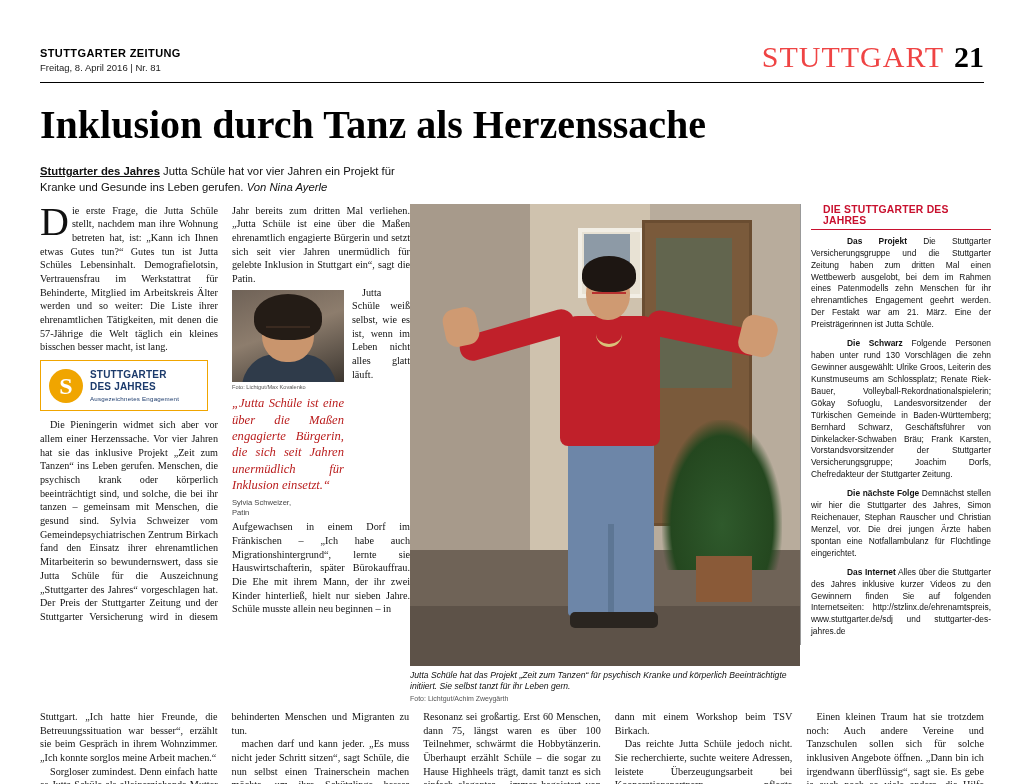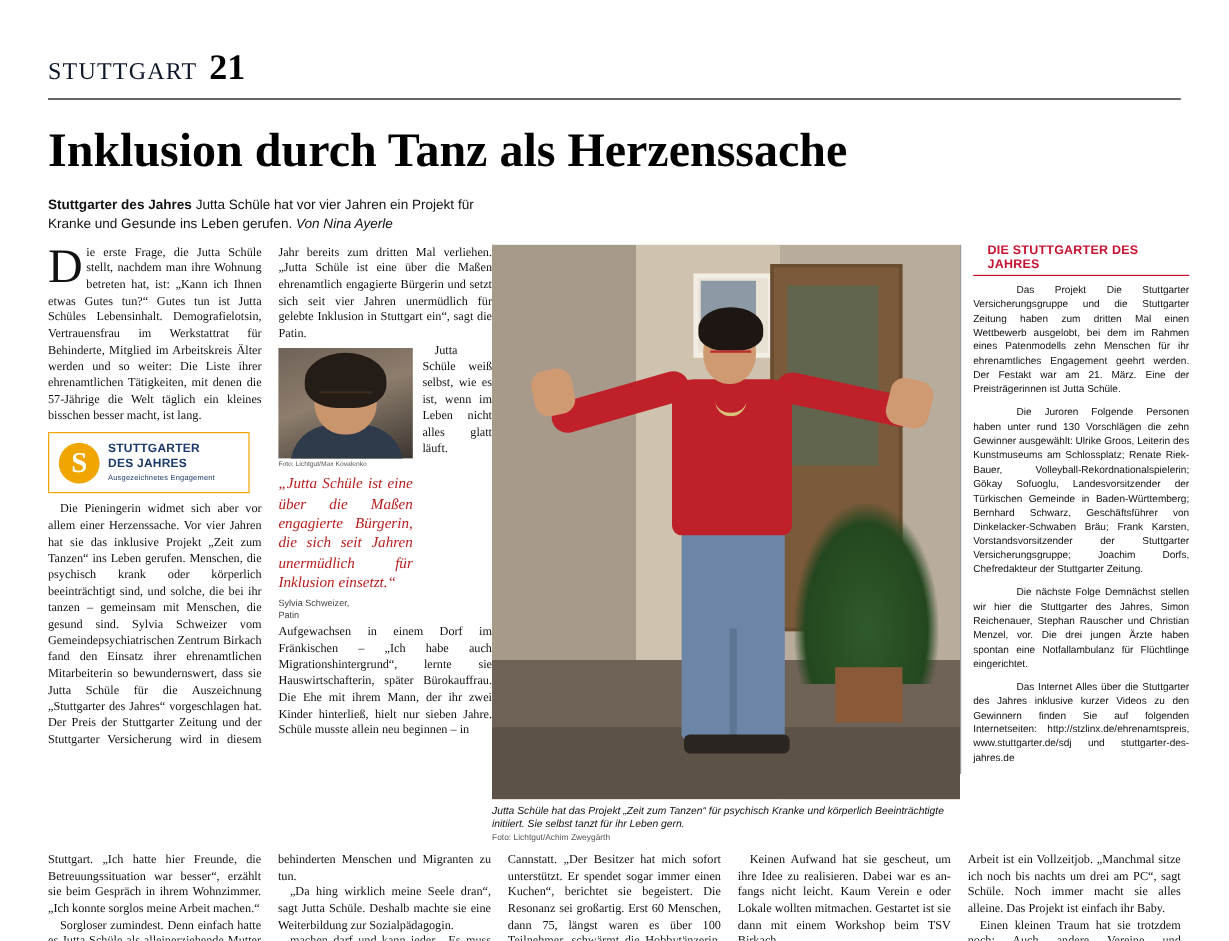--- a/index.html
+++ b/index.html
@@ -46,23 +46,23 @@
     color: #222;
     margin-top: 1px;
   }
   .masthead-right {
     display: flex;
     align-items: baseline;
     gap: 10px;
   }
   .section-name {
     font-family: "Liberation Serif", serif;
-    font-size: 20px;
+    font-size: 30px;
     letter-spacing: 1px;
-    color: #0f172a;
+    color: #ef4444;
   }
   .page-number {
     font-family: "Liberation Serif", serif;
     font-size: 30px;
     font-weight: bold;
     color: #000;
   }
   .rule-top {
     border-top: 1.5px solid #000;
     margin-top: 2px;
@@ -79,21 +79,21 @@
 
   
   .standfirst {
     width: 370px;
     font-family: "Liberation Sans", sans-serif;
     font-size: 11.3px;
     line-height: 1.45;
     color: #111;
     margin-bottom: 8px;
   }
-  .standfirst b { font-weight: bold; }
+  .standfirst b { font-weight: bold; text-decoration: underline; }
   .standfirst i { font-style: italic; }
 
   
   .content {
     display: flex;
     align-items: flex-start;
   }
   .col-left {
     width: 370px;
     flex: 0 0 370px;
@@ -367,41 +367,45 @@
     margin-bottom: 6px;
   }
   .rail-body {
     font-family: "Liberation Sans", sans-serif;
     font-size: 8.4px;
     line-height: 1.42;
     text-align: justify;
     color: #111;
   }
   .rail-body p { margin: 0 0 7px 0; }
-  .rail-body b { font-weight: normal; padding-left: 36px; }
+  .rail-body b { font-weight: bold; padding-left: 36px; }
 
   
   .bottom {
     margin-top: 8px;
     column-count: 5;
     column-gap: 14px;
     font-size: 10.2px;
     line-height: 1.34;
     text-align: justify;
     hyphens: auto;
   }
   .bottom p { margin: 0; text-indent: 10px; }
   .bottom p.first { text-indent: 0; }
 </style>
 </head>
 <body>
 
 <div class="page">
 
   <div class="masthead">
+    <div class="masthead-left">
+      <div class="paper-name">STUTTGARTER ZEITUNG</div>
+      <div class="paper-date">Freitag, 8. April 2016 | Nr. 81</div>
+    </div>
     <div class="masthead-right">
       <div class="section-name">STUTTGART</div>
       <div class="page-number">21</div>
     </div>
   </div>
   <div class="rule-top"></div>
 
   <h1 class="headline">Inklusion durch Tanz als Herzenssache</h1>
 
   <div class="standfirst">
@@ -482,39 +486,38 @@
 
     <div class="col-right">
       <div class="rail-title">DIE STUTTGARTER DES JAHRES</div>
       <div class="rail-rule"></div>
       <div class="rail-body">
         <p>
           <b>Das Projekt</b>
           <span>Die Stuttgarter Versicherungsgruppe und die Stuttgarter Zeitung haben zum dritten Mal einen Wettbewerb ausgelobt, bei dem im Rahmen eines Patenmodells zehn Menschen für ihr ehrenamtliches Engagement geehrt werden. Der Festakt war am 21. März. Eine der Preisträgerinnen ist Jutta Schüle.</span>
         </p>
         <p>
-          <b>Die Juroren</b>
+          <b>Die Schwarz</b>
           <span>Folgende Personen haben unter rund 130 Vorschlägen die zehn Gewinner ausgewählt: Ulrike Groos, Leiterin des Kunstmuseums am Schlossplatz; Renate Riek-Bauer, Volleyball-Rekordnationalspielerin; Gökay Sofuoglu, Landesvorsitzender der Türkischen Gemeinde in Baden-Württemberg; Bernhard Schwarz, Geschäftsführer von Dinkelacker-Schwaben Bräu; Frank Karsten, Vorstandsvorsitzender der Stuttgarter Versicherungsgruppe; Joachim Dorfs, Chefredakteur der Stuttgarter Zeitung.</span>
         </p>
         <p>
           <b>Die nächste Folge</b>
           <span>Demnächst stellen wir hier die Stuttgarter des Jahres, Simon Reichenauer, Stephan Rauscher und Christian Menzel, vor. Die drei jungen Ärzte haben spontan eine Notfallambulanz für Flüchtlinge eingerichtet.</span>
         </p>
         <p>
           <b>Das Internet</b>
           <span>Alles über die Stuttgarter des Jahres inklusive kurzer Videos zu den Gewinnern finden Sie auf folgenden Internetseiten: http://stzlinx.de/ehrenamtspreis, www.stuttgarter.de/sdj und stuttgarter-des-jahres.de</span>
         </p>
       </div>
     </div>
   </div>
 
   <div class="bottom">
     <p class="first">Stuttgart. „Ich hatte hier Freunde, die Betreuungssituation war besser“, erzählt sie beim Gespräch in ihrem Wohnzimmer. „Ich konnte sorglos meine Arbeit machen.“</p>
     <p>Sorgloser zumindest. Denn einfach hatte es Jutta Schüle als alleinerziehende Mutter nicht. Manchmal hat sie einen Job gleichzeitig gemacht, um Tochter und Sohn etwas bieten zu können. Hauptsächlich arbeitete sie mehr als 20 Jahre lang beim städtischen Sozialamt in der Hilfeplanung. Dort hatte sie mit armen, kranken, behinderten Menschen und Migranten zu tun.</p>
-    <p>„Da hing wirklich meine Seele dran“, sagt Jutta Schüle. Deshalb machte sie eine Weiterbildung zur Sozialpädagogin.</p>
     <p>machen darf und kann jeder. „Es muss nicht jeder Schritt sitzen“, sagt Schüle, die nun selbst einen Trainerschein machen möchte, um ihre Schützlinge besser anleiten zu können.</p>
     <p>Einmal im Monat veranstaltet sie einen Abend im Tanzlokal Melody in Bad Cannstatt. „Der Besitzer hat mich sofort unterstützt. Er spendet sogar immer einen Kuchen“, berichtet sie begeistert. Die Resonanz sei großartig. Erst 60 Menschen, dann 75, längst waren es über 100 Teilnehmer, schwärmt die Hobbytänzerin. Überhaupt erzählt Schüle – die sogar zu Hause Highheels trägt, damit tanzt es sich einfach eleganter – immer begeistert von all ihren Aktionen. Anderen zu helfen hat sie selbst froh gemacht.</p>
     <p>Keinen Aufwand hat sie gescheut, um ihre Idee zu realisieren. Dabei war es an- fangs nicht leicht. Kaum Verein e oder Lokale wollten mitmachen. Gestartet ist sie dann mit einem Workshop beim TSV Birkach.</p>
     <p>Das reichte Jutta Schüle jedoch nicht. Sie recherchierte, suchte weitere Adressen, leistete Überzeugungsarbeit bei Kooperationspartnern, pflegte Mailverteiler. Auf jedem Dorffest sprach sie Menschen an – ihre ehrenamtliche Arbeit ist ein Vollzeitjob. „Manchmal sitze ich noch bis nachts um drei am PC“, sagt Schüle. Noch immer macht sie alles alleine. Das Projekt ist einfach ihr Baby.</p>
     <p>Einen kleinen Traum hat sie trotzdem noch: Auch andere Vereine und Tanzschulen sollen sich für solche inklusiven Angebote öffnen. „Dann bin ich irgendwann überflüssig“, sagt sie. Es gebe ja auch noch so viele andere, die Hilfe brauchen.</p>
   </div>
 
 </div>
 
 </body></html>

